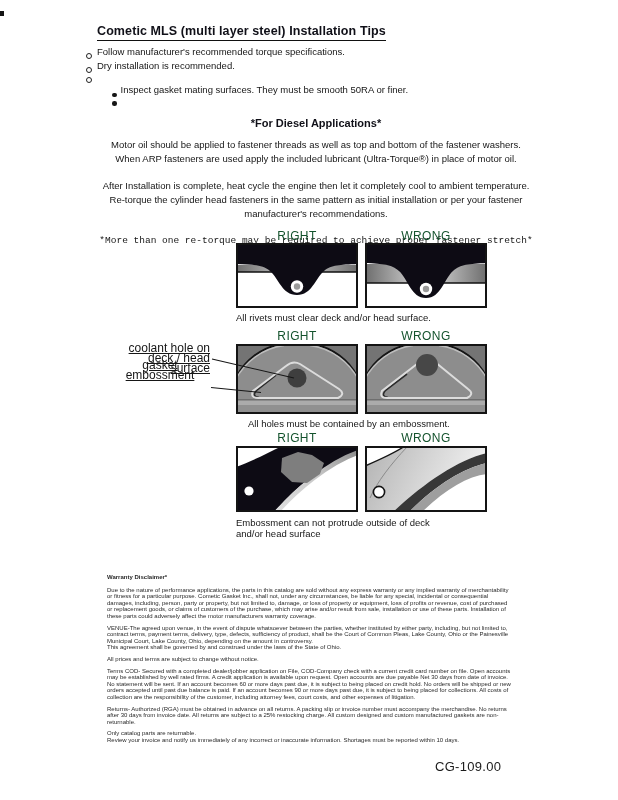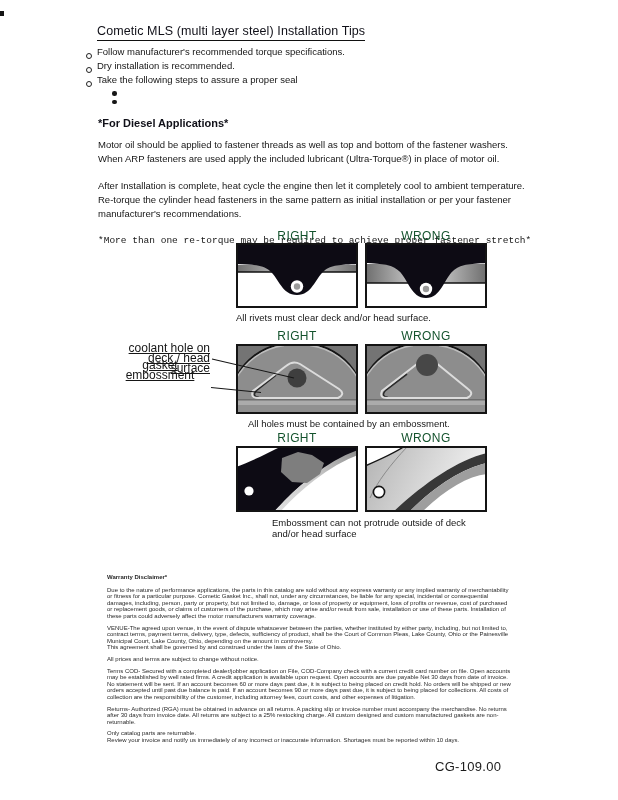--- a/index.html
+++ b/index.html
@@ -6,44 +6,44 @@
   body{
     width:618px;height:800px;position:relative;background:#ffffff;
     font-family:"Liberation Sans","DejaVu Sans",sans-serif;color:#161616;
     overflow:hidden;
   }
   .abs{position:absolute;}
   
   .corner-mark{left:0;top:11px;width:4px;height:5px;background:#141414;}
   
   .doc-title{
-    left:97px;top:24px;font-size:12.5px;font-weight:normal;letter-spacing:.1px;
+    left:97px;top:24px;font-size:12.5px;font-weight:bold;letter-spacing:.1px;
     border-bottom:1.5px solid #111;padding-bottom:2px;white-space:nowrap;color:#101018;
   }
   
   .tips{left:86px;top:45px;width:470px;font-size:9.5px;line-height:14px;}
   .tip-row{display:flex;align-items:flex-end;}
   .marker-open{
     width:4px;height:4px;border:1px solid #222;border-radius:50%;
     display:inline-block;margin:4px 5px 0 0;flex:0 0 auto;
   }
   .sub{margin-left:26px;}
   .marker-solid{
     width:4.5px;height:4.5px;background:#161616;border-radius:50%;
     display:inline-block;margin:4px 4px 0 0;flex:0 0 auto;
   }
   
-  .diesel{left:98px;top:116px;width:436px;font-size:9.5px;line-height:14px;}
+  .diesel{left:98px;top:116px;width:436px;font-size:9.5px;line-height:14px;text-align:center;}
   .diesel h2{font-size:11px;margin:0 0 6px 0;color:#101018;}
   .diesel p{margin:8px 0 13px 0;}
   .diesel .note{margin-top:2px;font-family:Liberation Mono, monospace;}
   
   .fig-label{width:122px;text-align:center;font-size:12px;letter-spacing:.4px;color:#14532d;}
   .caption{font-size:9.5px;line-height:11px;color:#161616;white-space:nowrap;}
-  .caption.wrap{white-space:normal;width:200px;margin-left:36px;}
+  .caption.wrap{white-space:normal;width:200px;}
   .panel{display:block;}
   
   .pointer-label{font-size:12px;line-height:10px;text-align:right;color:#161616;text-decoration:underline;}
   
   .legal{left:107px;top:574px;width:406px;font-size:6px;line-height:6.6px;color:#2a2a2a;}
   .legal .lh{font-weight:bold;margin:0 0 6px 0;font-size:6px;}
   .legal p{margin:0 0 5px 0;}
   .legal p.mb0{margin-bottom:0;}
   
   .page-code{left:388px;top:759px;font-size:13px;letter-spacing:.3px;color:#1b1b1b;margin-left:47px;}
@@ -61,24 +61,24 @@
   <div class="tip-row">
     <span class="marker-open"></span>
     <span>Follow manufacturer's recommended torque specifications.</span>
   </div>
   <div class="tip-row">
     <span class="marker-open"></span>
     <span>Dry installation is recommended.</span>
   </div>
   <div class="tip-row">
     <span class="marker-open"></span>
-    <span>Take the following steps to assure a proper seal</span>
   </div>
   <div class="tip-row sub">
     <span class="marker-solid"></span>
+    <span>Inspect gasket mating surfaces.  They must be smooth 50RA or finer.</span>
   </div>
   <div class="tip-row sub">
     <span class="marker-solid"></span>
   </div>
 </div>
 
 <div class="abs diesel">
   <h2>*For Diesel Applications*</h2>
   <p>Motor oil should be applied to fastener threads as well as top and bottom of the fastener washers. When ARP fasteners are used apply the included lubricant (Ultra-Torque®) in place of motor oil.</p>
   <p>After Installation is complete, heat cycle the engine then let it completely cool to ambient temperature. Re-torque the cylinder head fasteners in the same pattern as initial installation or per your fastener manufacturer's recommendations.</p>

